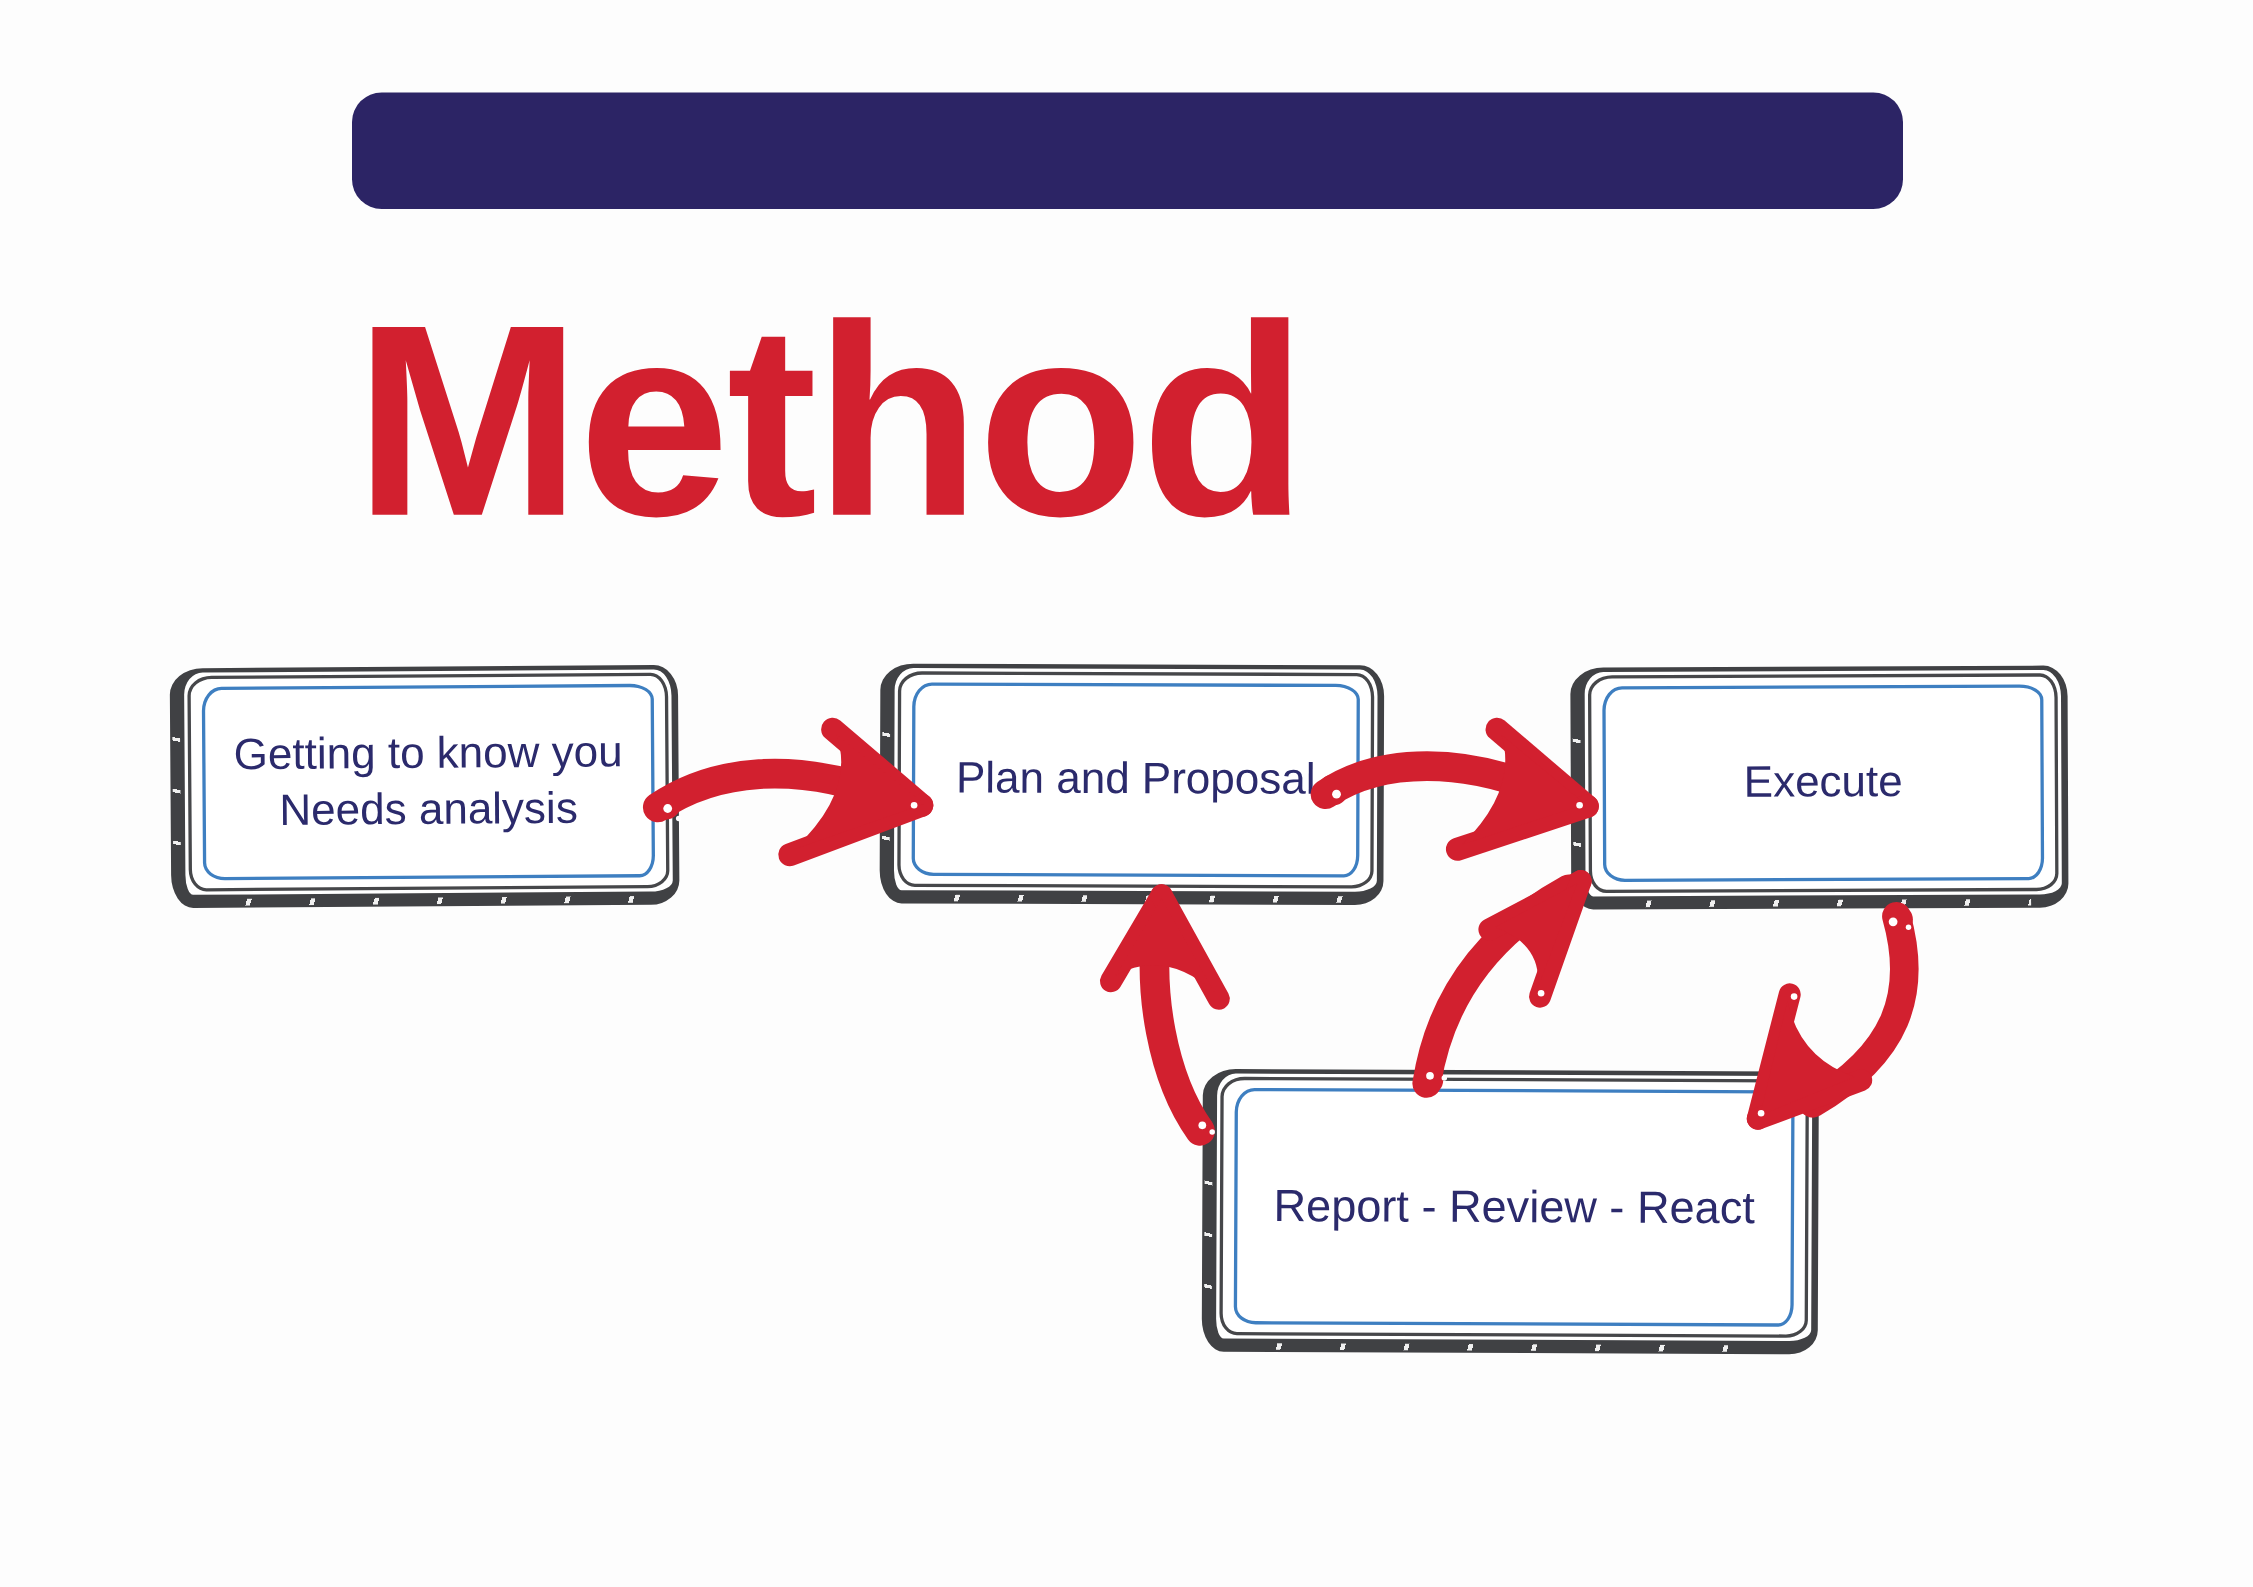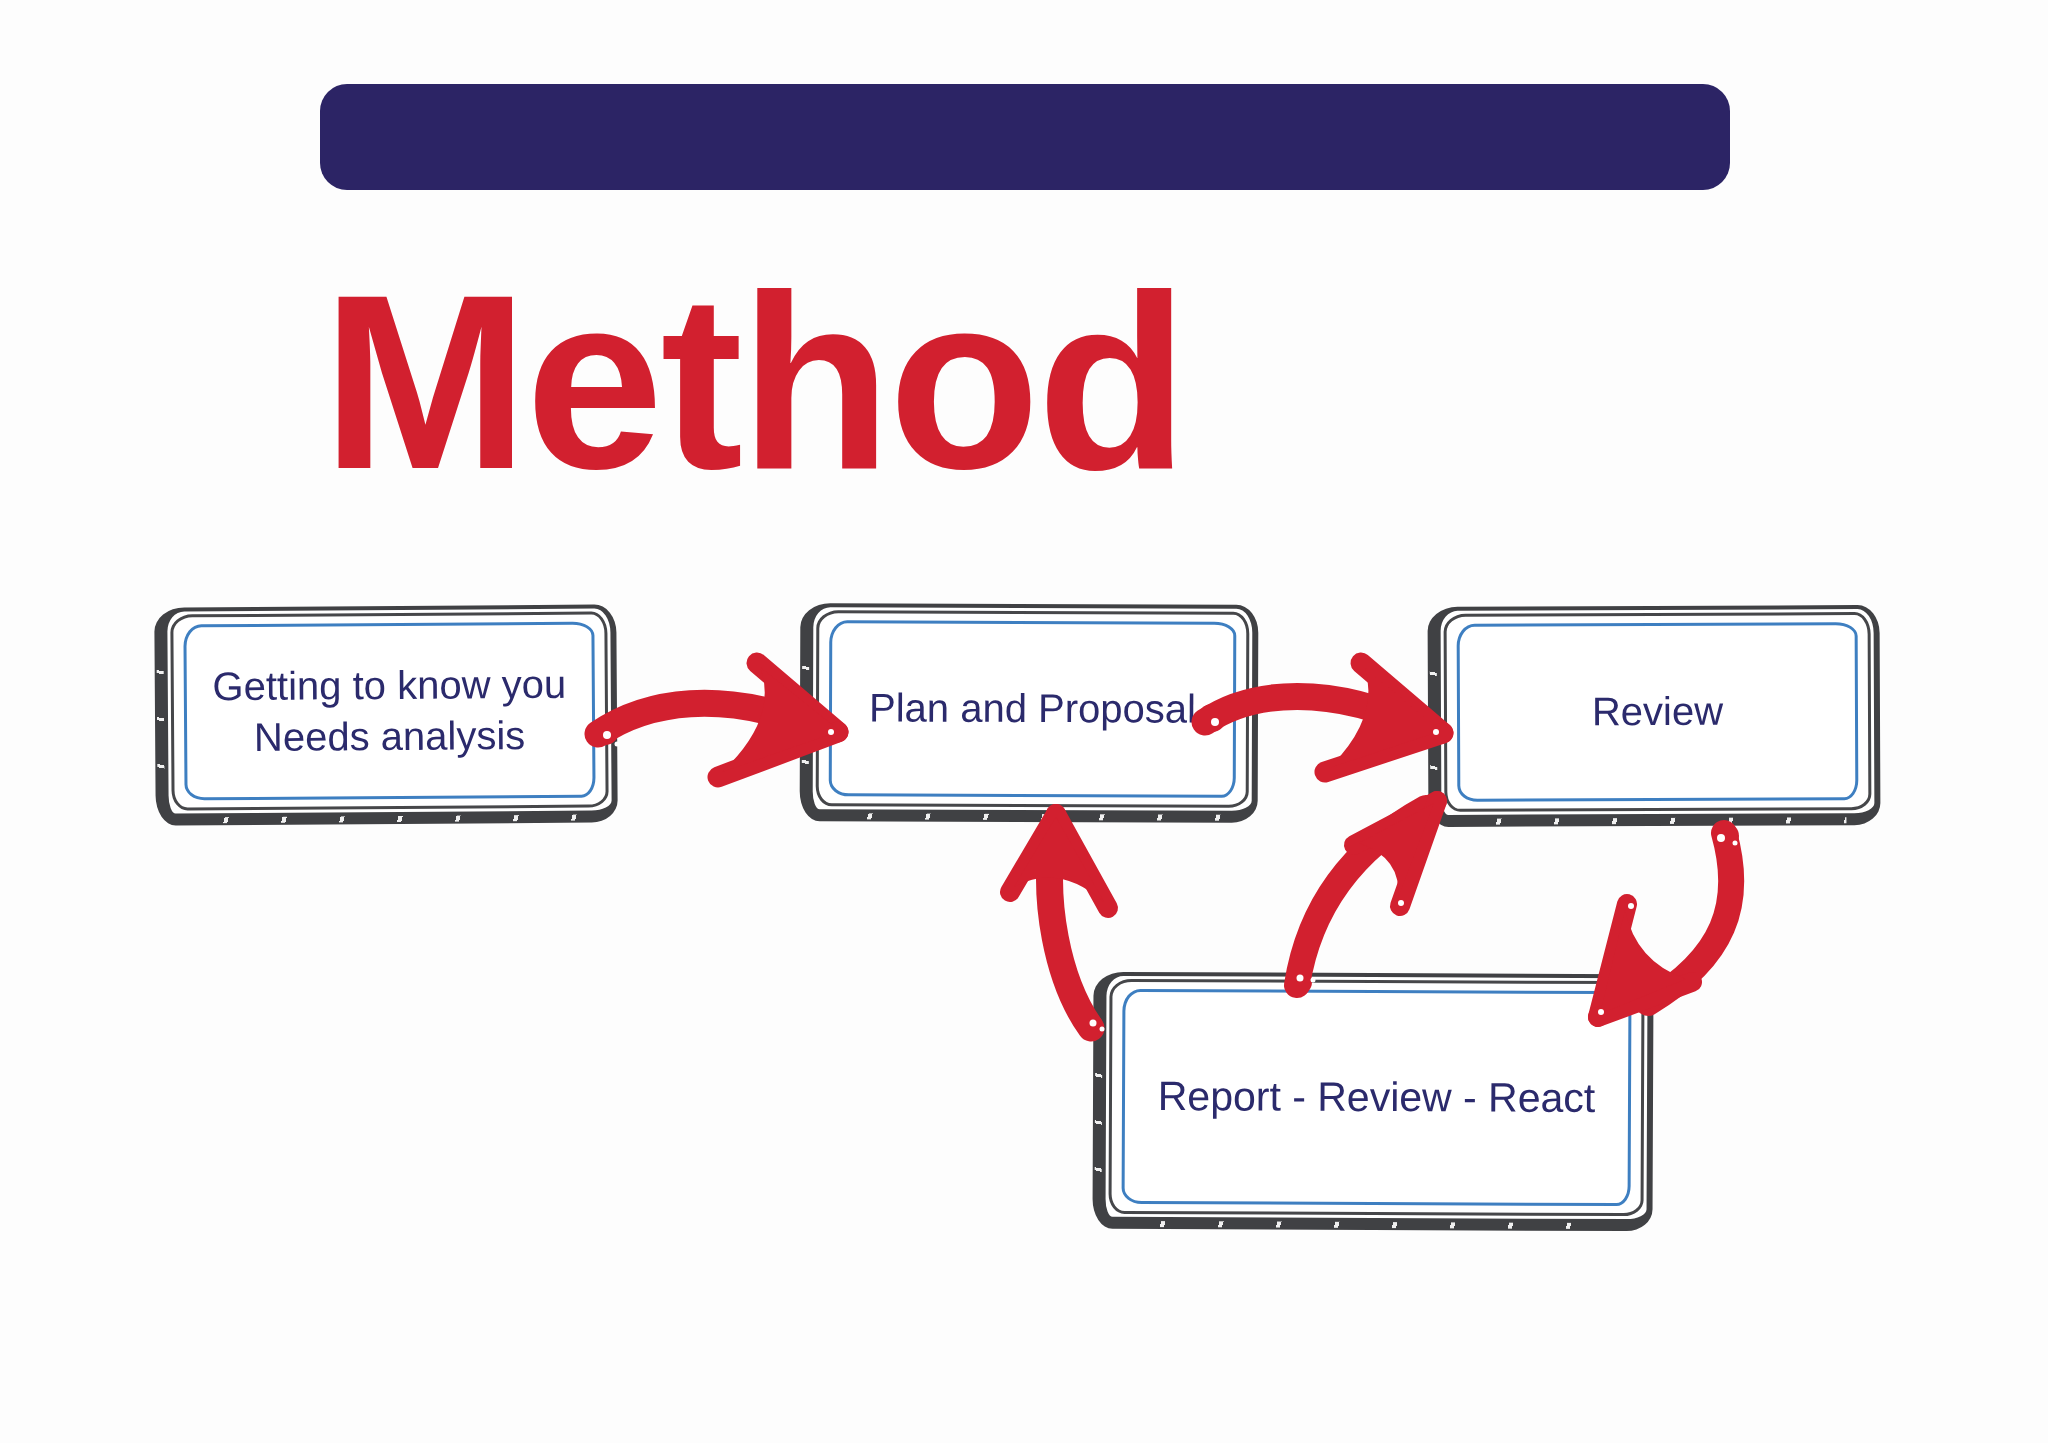--- a/index.html
+++ b/index.html
@@ -83,21 +83,21 @@
           <span class="line">Plan and Proposal</span>
         </div>
       </div>
     </div>
   </div>
 
   <div class="node node-3">
     <div class="sketch-outer">
       <div class="sketch-inner">
         <div class="box-blue">
-          <span class="line">Review</span>
+          <span class="line">Execute</span>
         </div>
       </div>
     </div>
   </div>
 
   <div class="node node-4">
     <div class="sketch-outer">
       <div class="sketch-inner">
         <div class="box-blue">
           <span class="line">Report - Review - React</span>

